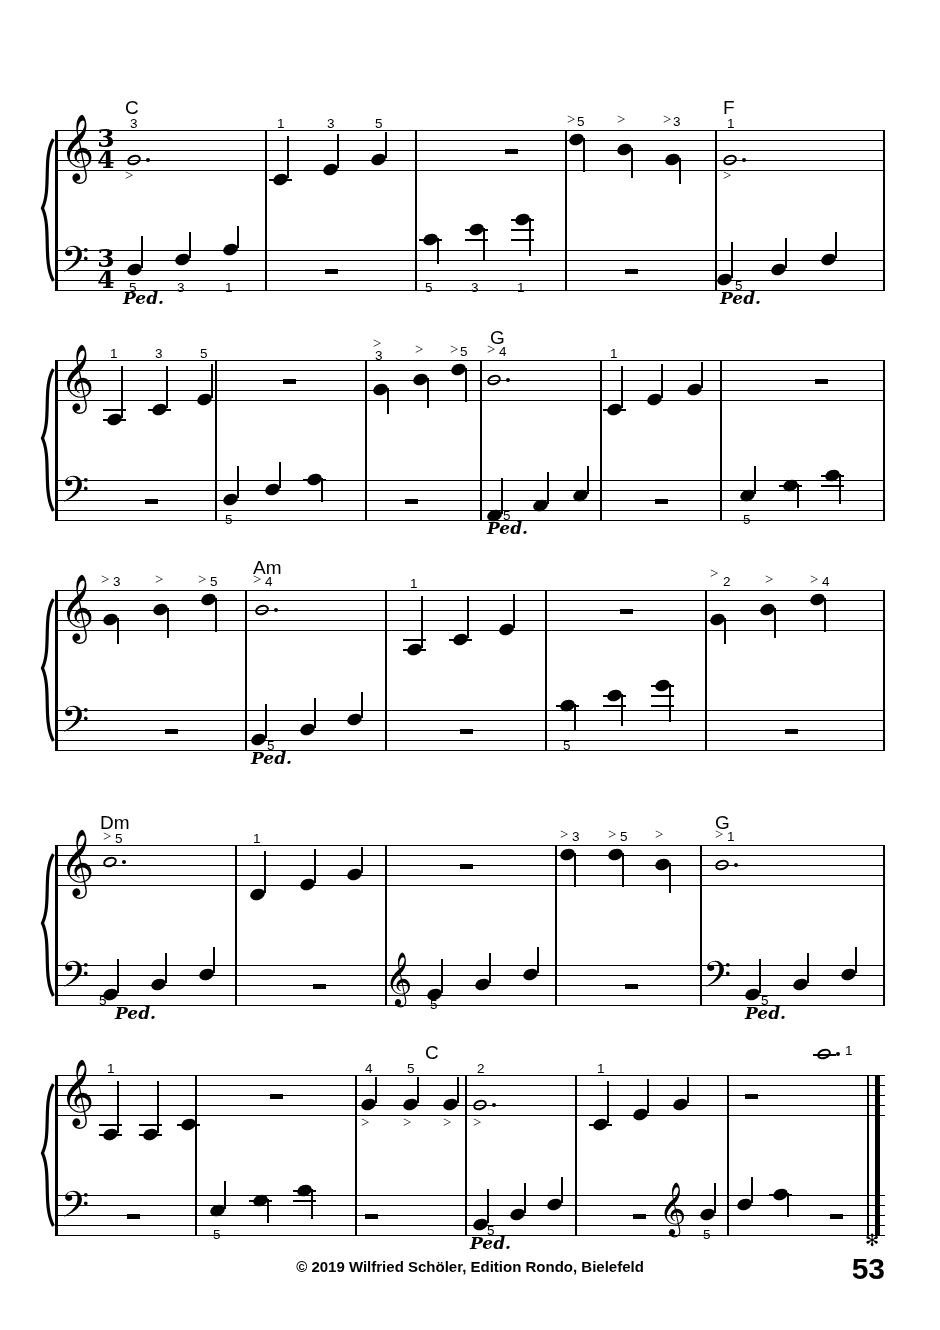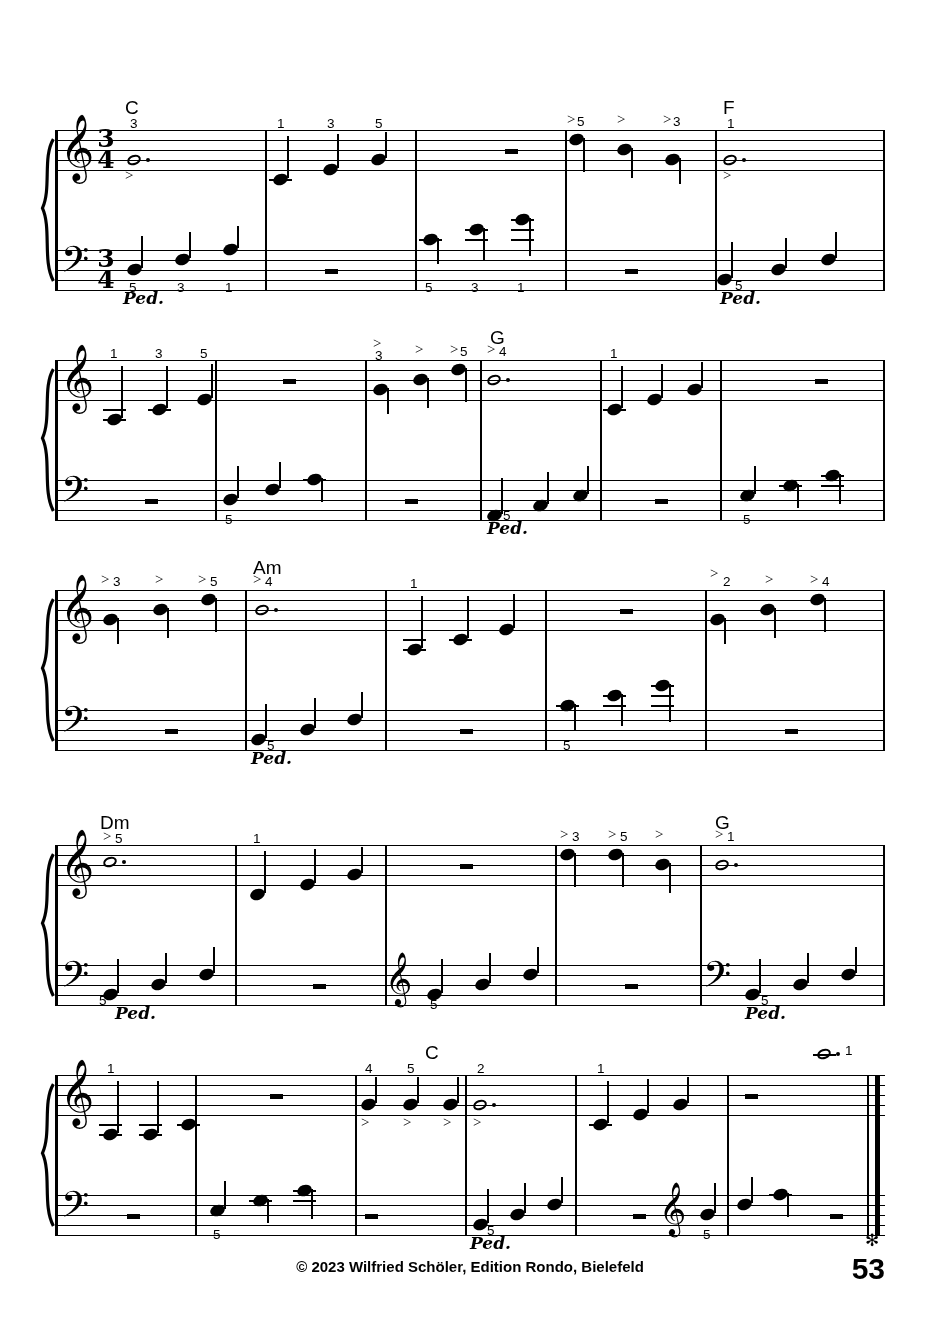--- a/index.html
+++ b/index.html
@@ -931,16 +931,16 @@
       <div class="head"></div>
         <div class="stem" style="left:14px;top:4px;height:24px;"></div>
     </div>
     <div class="fing" style="left:648px;top:152px;">5</div>
 
     <div class="rest" style="left:775px;top:139px;"></div>
 
     <div class="pedstar" style="left:810px;top:155px;">✻</div>
   </div>
 
-  <div class="copyright">©  2023 Wilfried Schöler, Edition Rondo, Bielefeld</div>
+  <div class="copyright">©  2019 Wilfried Schöler, Edition Rondo, Bielefeld</div>
   <div class="pageno">53</div>
 
 </div>
 
 </body></html>

